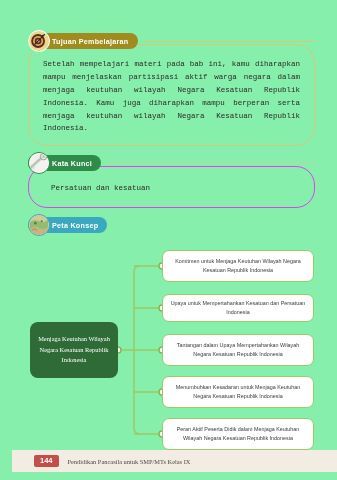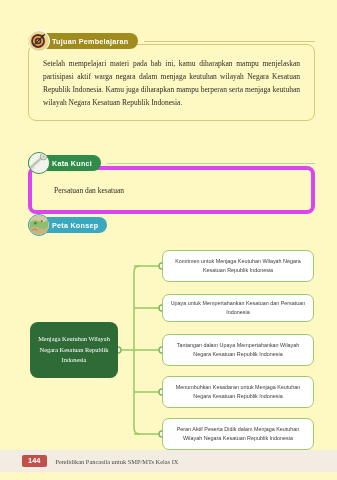--- a/index.html
+++ b/index.html
@@ -11,21 +11,21 @@
     width: 337px;
     height: 480px;
     position: relative;
     overflow: hidden;
     font-family: "Liberation Serif", serif;
   }
 
   .page {
     position: absolute;
     inset: 0;
-    background: #fef9c3;
+    background: #86efac;
     padding-left: 12px;
   }
 
   
   .section {
     position: absolute;
     left: 28px;
     right: 22px;
   }
   .badge-row {
@@ -65,38 +65,39 @@
   .badge-rule {
     flex: 1;
     height: 1px;
     margin-left: 6px;
     margin-right: 0;
   }
 
   
   .card {
     margin-top: -8px;
-    border-radius: 8px;
+    border-radius: 19px;
     box-sizing: border-box;
     padding: 13px 14px 10px 14px;
+    font-family: Liberation Mono, monospace;
   }
 
   .tujuan-card {
     border: 1px solid #d9c87a;
   }
   .tujuan-text {
     font-size: 7.5px;
     line-height: 1.72;
     color: #2d2a26;
     text-align: justify;
     margin: 0;
   }
 
   .kunci-card {
-    border: 4px solid #d946ef;
+    border: 1px solid #d946ef;
     padding: 14px 14px 11px 22px;
   }
   .kunci-item {
     font-size: 7.5px;
     line-height: 1.95;
     color: #2d2a26;
   }
 
   
   .map-area {
@@ -152,21 +153,21 @@
     font-family: "Liberation Sans", sans-serif;
     font-size: 5.4px;
     line-height: 1.62;
     color: #3c3c3c;
     display: block;
   }
 
   
   .footer {
     position: absolute;
-    left: 0;
+    left: 12px;
     right: 0;
     bottom: 8px;
     height: 22px;
     background: #f3ece2;
     display: flex;
     align-items: center;
   }
   .folio {
     margin-left: 22px;
     background: #c2504a;

